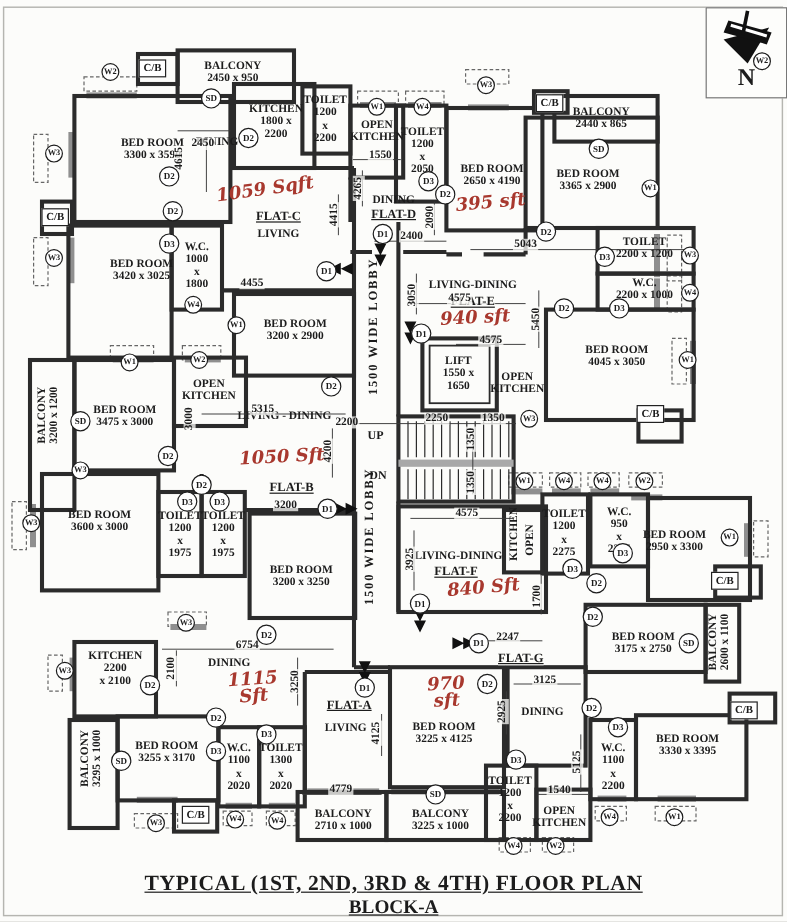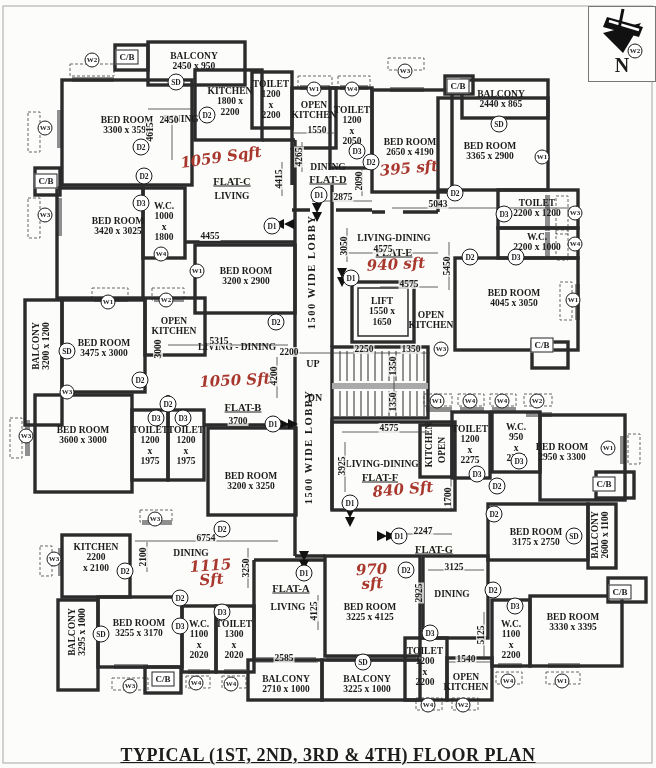--- a/index.html
+++ b/index.html
@@ -320,48 +320,48 @@
       <div class="lb flat" style="left: 243px; top: 407px; transform: translate(-50%, -50%);">FLAT-B</div>
       <div class="lb flat" style="left: 380px; top: 477px; transform: translate(-50%, -50%);">FLAT-F</div>
       <div class="lb flat" style="left: 291px; top: 588px; transform: translate(-50%, -50%);">FLAT-A</div>
       <div class="lb flat" style="left: 434px; top: 549px; transform: translate(-50%, -50%);">FLAT-G</div>
       <div class="lb dim" style="left: 169px; top: 104px; transform: translate(-50%, -50%); margin-top: 16px;">2450</div>
       <div class="lb dim" style="left: 150px; top: 132px; transform: translate(-50%, -50%) rotate(-90deg);">4615</div>
       <div class="lb dim" style="left: 210px; top: 236px; transform: translate(-50%, -50%);">4455</div>
       <div class="lb dim" style="left: 317px; top: 130px; transform: translate(-50%, -50%);">1550</div>
       <div class="lb dim" style="left: 299px; top: 157px; transform: translate(-50%, -50%) rotate(-90deg);">4265</div>
       <div class="lb dim" style="left: 279px; top: 179px; transform: translate(-50%, -50%) rotate(-90deg);">4415</div>
-      <div class="lb dim" style="left: 343px; top: 197px; transform: translate(-50%, -50%);">2875</div>
+      <div class="lb dim" style="left: 343px; top: 197px; transform: translate(-50%, -50%);">2400</div>
       <div class="lb dim" style="left: 359px; top: 181px; transform: translate(-50%, -50%) rotate(-90deg);">2090</div>
       <div class="lb dim" style="left: 438px; top: 204px; transform: translate(-50%, -50%);">5043</div>
       <div class="lb dim" style="left: 344px; top: 246px; transform: translate(-50%, -50%) rotate(-90deg);">3050</div>
       <div class="lb dim" style="left: 447px; top: 266px; transform: translate(-50%, -50%) rotate(-90deg);">5450</div>
       <div class="lb dim" style="left: 383px; top: 249px; transform: translate(-50%, -50%);">4575</div>
       <div class="lb dim" style="left: 409px; top: 284px; transform: translate(-50%, -50%);">4575</div>
       <div class="lb dim" style="left: 364px; top: 349px; transform: translate(-50%, -50%);">2250</div>
       <div class="lb dim" style="left: 411px; top: 349px; transform: translate(-50%, -50%);">1350</div>
       <div class="lb dim" style="left: 289px; top: 352px; transform: translate(-50%, -50%);">2200</div>
       <div class="lb dim" style="left: 219px; top: 341px; transform: translate(-50%, -50%);">5315</div>
       <div class="lb dim" style="left: 274px; top: 376px; transform: translate(-50%, -50%) rotate(-90deg);">4200</div>
       <div class="lb dim" style="left: 158px; top: 349px; transform: translate(-50%, -50%) rotate(-90deg);">3000</div>
-      <div class="lb dim" style="left: 238px; top: 421px; transform: translate(-50%, -50%);">3700</div>
+      <div class="lb dim" style="left: 238px; top: 421px; transform: translate(-50%, -50%);">3200</div>
       <div class="lb dim" style="left: 393px; top: 366px; transform: translate(-50%, -50%) rotate(-90deg);">1350</div>
       <div class="lb dim" style="left: 393px; top: 402px; transform: translate(-50%, -50%) rotate(-90deg);">1350</div>
       <div class="lb dim" style="left: 342px; top: 466px; transform: translate(-50%, -50%) rotate(-90deg);">3925</div>
       <div class="lb dim" style="left: 389px; top: 428px; transform: translate(-50%, -50%);">4575</div>
       <div class="lb dim" style="left: 448px; top: 497px; transform: translate(-50%, -50%) rotate(-90deg);">1700</div>
       <div class="lb dim" style="left: 206px; top: 538px; transform: translate(-50%, -50%);">6754</div>
       <div class="lb dim" style="left: 143px; top: 557px; transform: translate(-50%, -50%) rotate(-90deg);">2100</div>
       <div class="lb dim" style="left: 246px; top: 568px; transform: translate(-50%, -50%) rotate(-90deg);">3250</div>
       <div class="lb dim" style="left: 423px; top: 531px; transform: translate(-50%, -50%);">2247</div>
       <div class="lb dim" style="left: 454px; top: 567px; transform: translate(-50%, -50%);">3125</div>
       <div class="lb dim" style="left: 419px; top: 593px; transform: translate(-50%, -50%) rotate(-90deg);">2925</div>
       <div class="lb dim" style="left: 314px; top: 611px; transform: translate(-50%, -50%) rotate(-90deg);">4125</div>
       <div class="lb dim" style="left: 481px; top: 635px; transform: translate(-50%, -50%) rotate(-90deg);">5125</div>
-      <div class="lb dim" style="left: 284px; top: 658px; transform: translate(-50%, -50%);">2585</div>
+      <div class="lb dim" style="left: 284px; top: 658px; transform: translate(-50%, -50%);">4779</div>
       <div class="lb dim" style="left: 466px; top: 659px; transform: translate(-50%, -50%);">1540</div>
       <div class="lb red" style="left: 221px; top: 158px; transform: translate(-50%, -50%) rotate(-8deg); color: rgb(168, 56, 46);">1059 Sqft</div>
       <div class="lb red" style="left: 409px; top: 169px; transform: translate(-50%, -50%) rotate(-5deg); color: rgb(168, 56, 46);">395 sft</div>
       <div class="lb red" style="left: 396px; top: 265px; transform: translate(-50%, -50%) rotate(-3deg); color: rgb(168, 56, 46);">940 sft</div>
       <div class="lb red" style="left: 235px; top: 381px; transform: translate(-50%, -50%) rotate(-3deg); color: rgb(168, 56, 46);">1050 Sft</div>
       <div class="lb red" style="left: 403px; top: 490px; transform: translate(-50%, -50%) rotate(-5deg); color: rgb(168, 56, 46);">840 Sft</div>
       <div class="lb red" style="left: 211px; top: 573px; transform: translate(-50%, -50%) rotate(-4deg); color: rgb(168, 56, 46);">1115
 Sft</div>
       <div class="lb red" style="left: 372px; top: 577px; transform: translate(-50%, -50%) rotate(-3deg); color: rgb(168, 56, 46);">970
 sft</div>
@@ -442,14 +442,15 @@
       <div class="lb cb" style="left: 46px; top: 181px; transform: translate(-50%, -50%);">C/B</div>
       <div class="lb cb" style="left: 458px; top: 86px; transform: translate(-50%, -50%);">C/B</div>
       <div class="lb cb" style="left: 542px; top: 345px; transform: translate(-50%, -50%);">C/B</div>
       <div class="lb cb" style="left: 604px; top: 484px; transform: translate(-50%, -50%);">C/B</div>
       <div class="lb cb" style="left: 620px; top: 592px; transform: translate(-50%, -50%);">C/B</div>
       <div class="lb cb" style="left: 163px; top: 679px; transform: translate(-50%, -50%);">C/B</div>
     </div>
 
   <div id="titleblock">
     <div id="title-line1">TYPICAL (1ST, 2ND, 3RD &amp; 4TH) FLOOR PLAN</div>
+    <div id="title-line2">BLOCK-A</div>
   </div>
 </div>
 
 </body></html>

